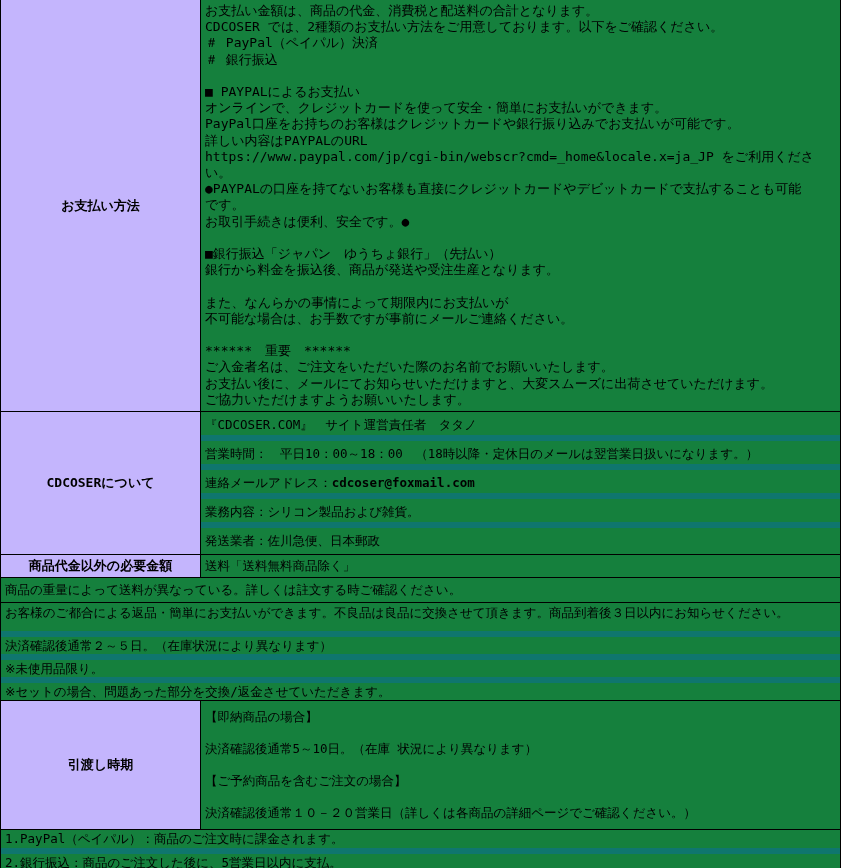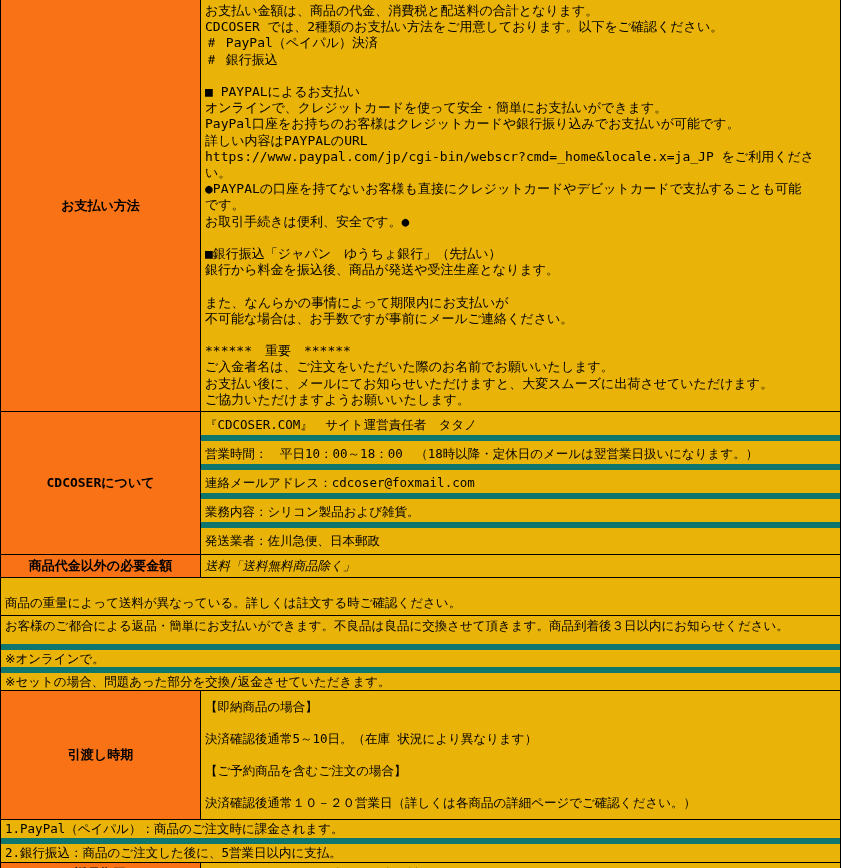--- a/index.html
+++ b/index.html
@@ -15,53 +15,53 @@
     border-left: 1px solid #000;
     border-right: 1px solid #000;
   }
   .row {
     display: flex;
     border-bottom: 1px solid #000;
     background: #ffffff;
   }
   .label {
     flex: 0 0 200px;
-    background: #f97316;
+    background: #c4b5fd;
     border-right: 1px solid #000;
     display: flex;
     align-items: center;
     justify-content: center;
     text-align: center;
     font-weight: bold;
     font-size: 13px;
     line-height: 16px;
     padding: 2px;
   }
   .content {
     flex: 1;
     display: flex;
     flex-direction: column;
-    background: #eab308;
+    background: #15803d;
     min-width: 0;
   }
   .subcell {
     padding: 2px 4px;
     font-size: 12.5px;
     line-height: 16px;
     word-break: break-all;
   }
   .subcell:not(:last-child) { border-bottom: 6px solid #0f766e; }
   .pre { white-space: pre-wrap; }
-  .bold { font-weight: normal; }
+  .bold { font-weight: bold; }
 
   
   .r0 .subcell { font-size: 13px; line-height: 16.2px; padding: 3px 4px; }
   .r1 .subcell { min-height: 26px; padding: 5px 4px 2px 4px; font-size: 12.5px; }
-  .r2 .subcell { min-height: 21px; padding: 3px 4px; font-style: italic; }
-  .r3 .subcell { min-height: 24px; padding: 4px 4px; margin-top: 13px; }
+  .r2 .subcell { min-height: 21px; padding: 3px 4px; }
+  .r3 .subcell { min-height: 24px; padding: 4px 4px; }
   .r4 .subcell { line-height: 15px; padding: 1px 4px; }
   .r4 .subcell.first { min-height: 34px; padding-top: 2px; }
   .r5 .subcell { padding: 8px 4px; line-height: 16px; }
   .r6 .subcell { min-height: 18px; line-height: 14px; padding: 2px 4px; }
   .r7 .subcell { min-height: 20px; padding: 3px 4px; }
 </style>
 </head>
 <body>
 
 <div class="info-table">
@@ -116,21 +116,22 @@
 
   <div class="row r3">
     <div class="content">
       <div class="subcell">商品の重量によって送料が異なっている。詳しくは註文する時ご確認ください。</div>
     </div>
   </div>
 
   <div class="row r4">
     <div class="content">
       <div class="subcell first">お客様のご都合による返品・簡単にお支払いができます。不良品は良品に交換させて頂きます。商品到着後３日以内にお知らせください。</div>
-      <div class="subcell">※オンラインで。</div>
+      <div class="subcell">決済確認後通常２～５日。（在庫状況により異なります）</div>
+      <div class="subcell">※未使用品限り。</div>
       <div class="subcell">※セットの場合、問題あった部分を交換/返金させていただきます。</div>
     </div>
   </div>
 
   <div class="row r5">
     <div class="label">引渡し時期</div>
     <div class="content">
       <div class="subcell pre">【即納商品の場合】
 
 決済確認後通常5～10日。（在庫 状況により異なります）

